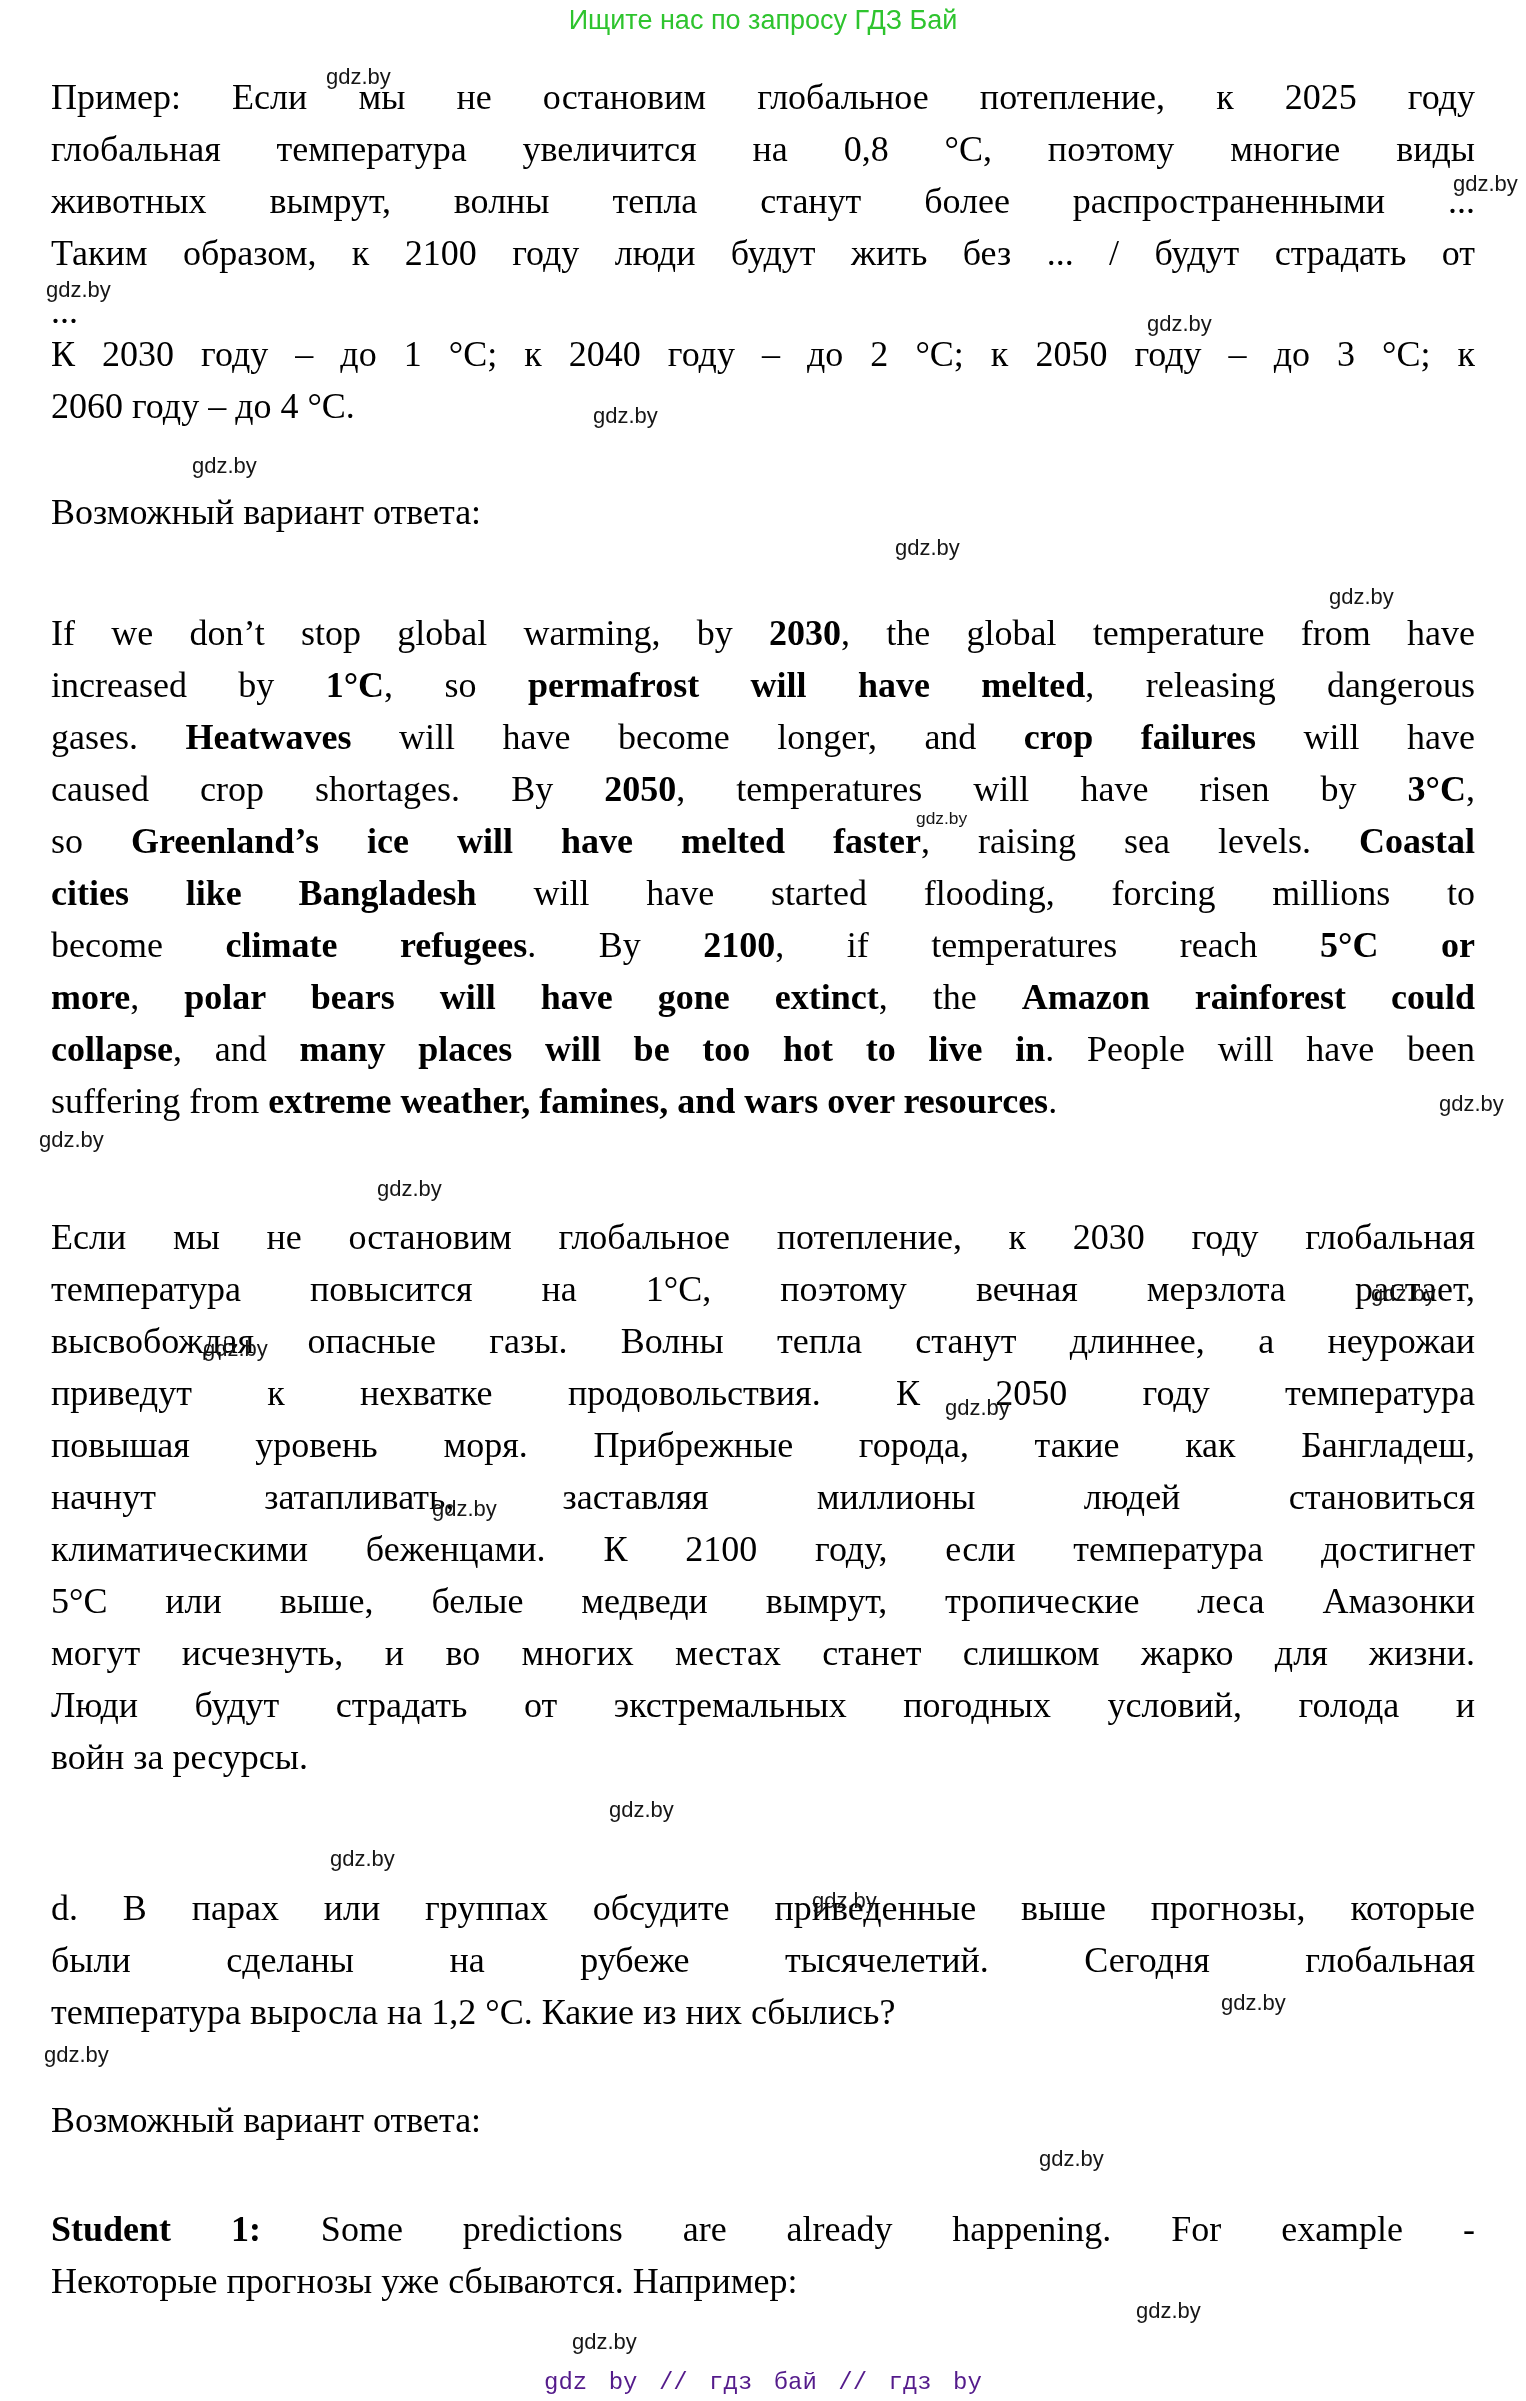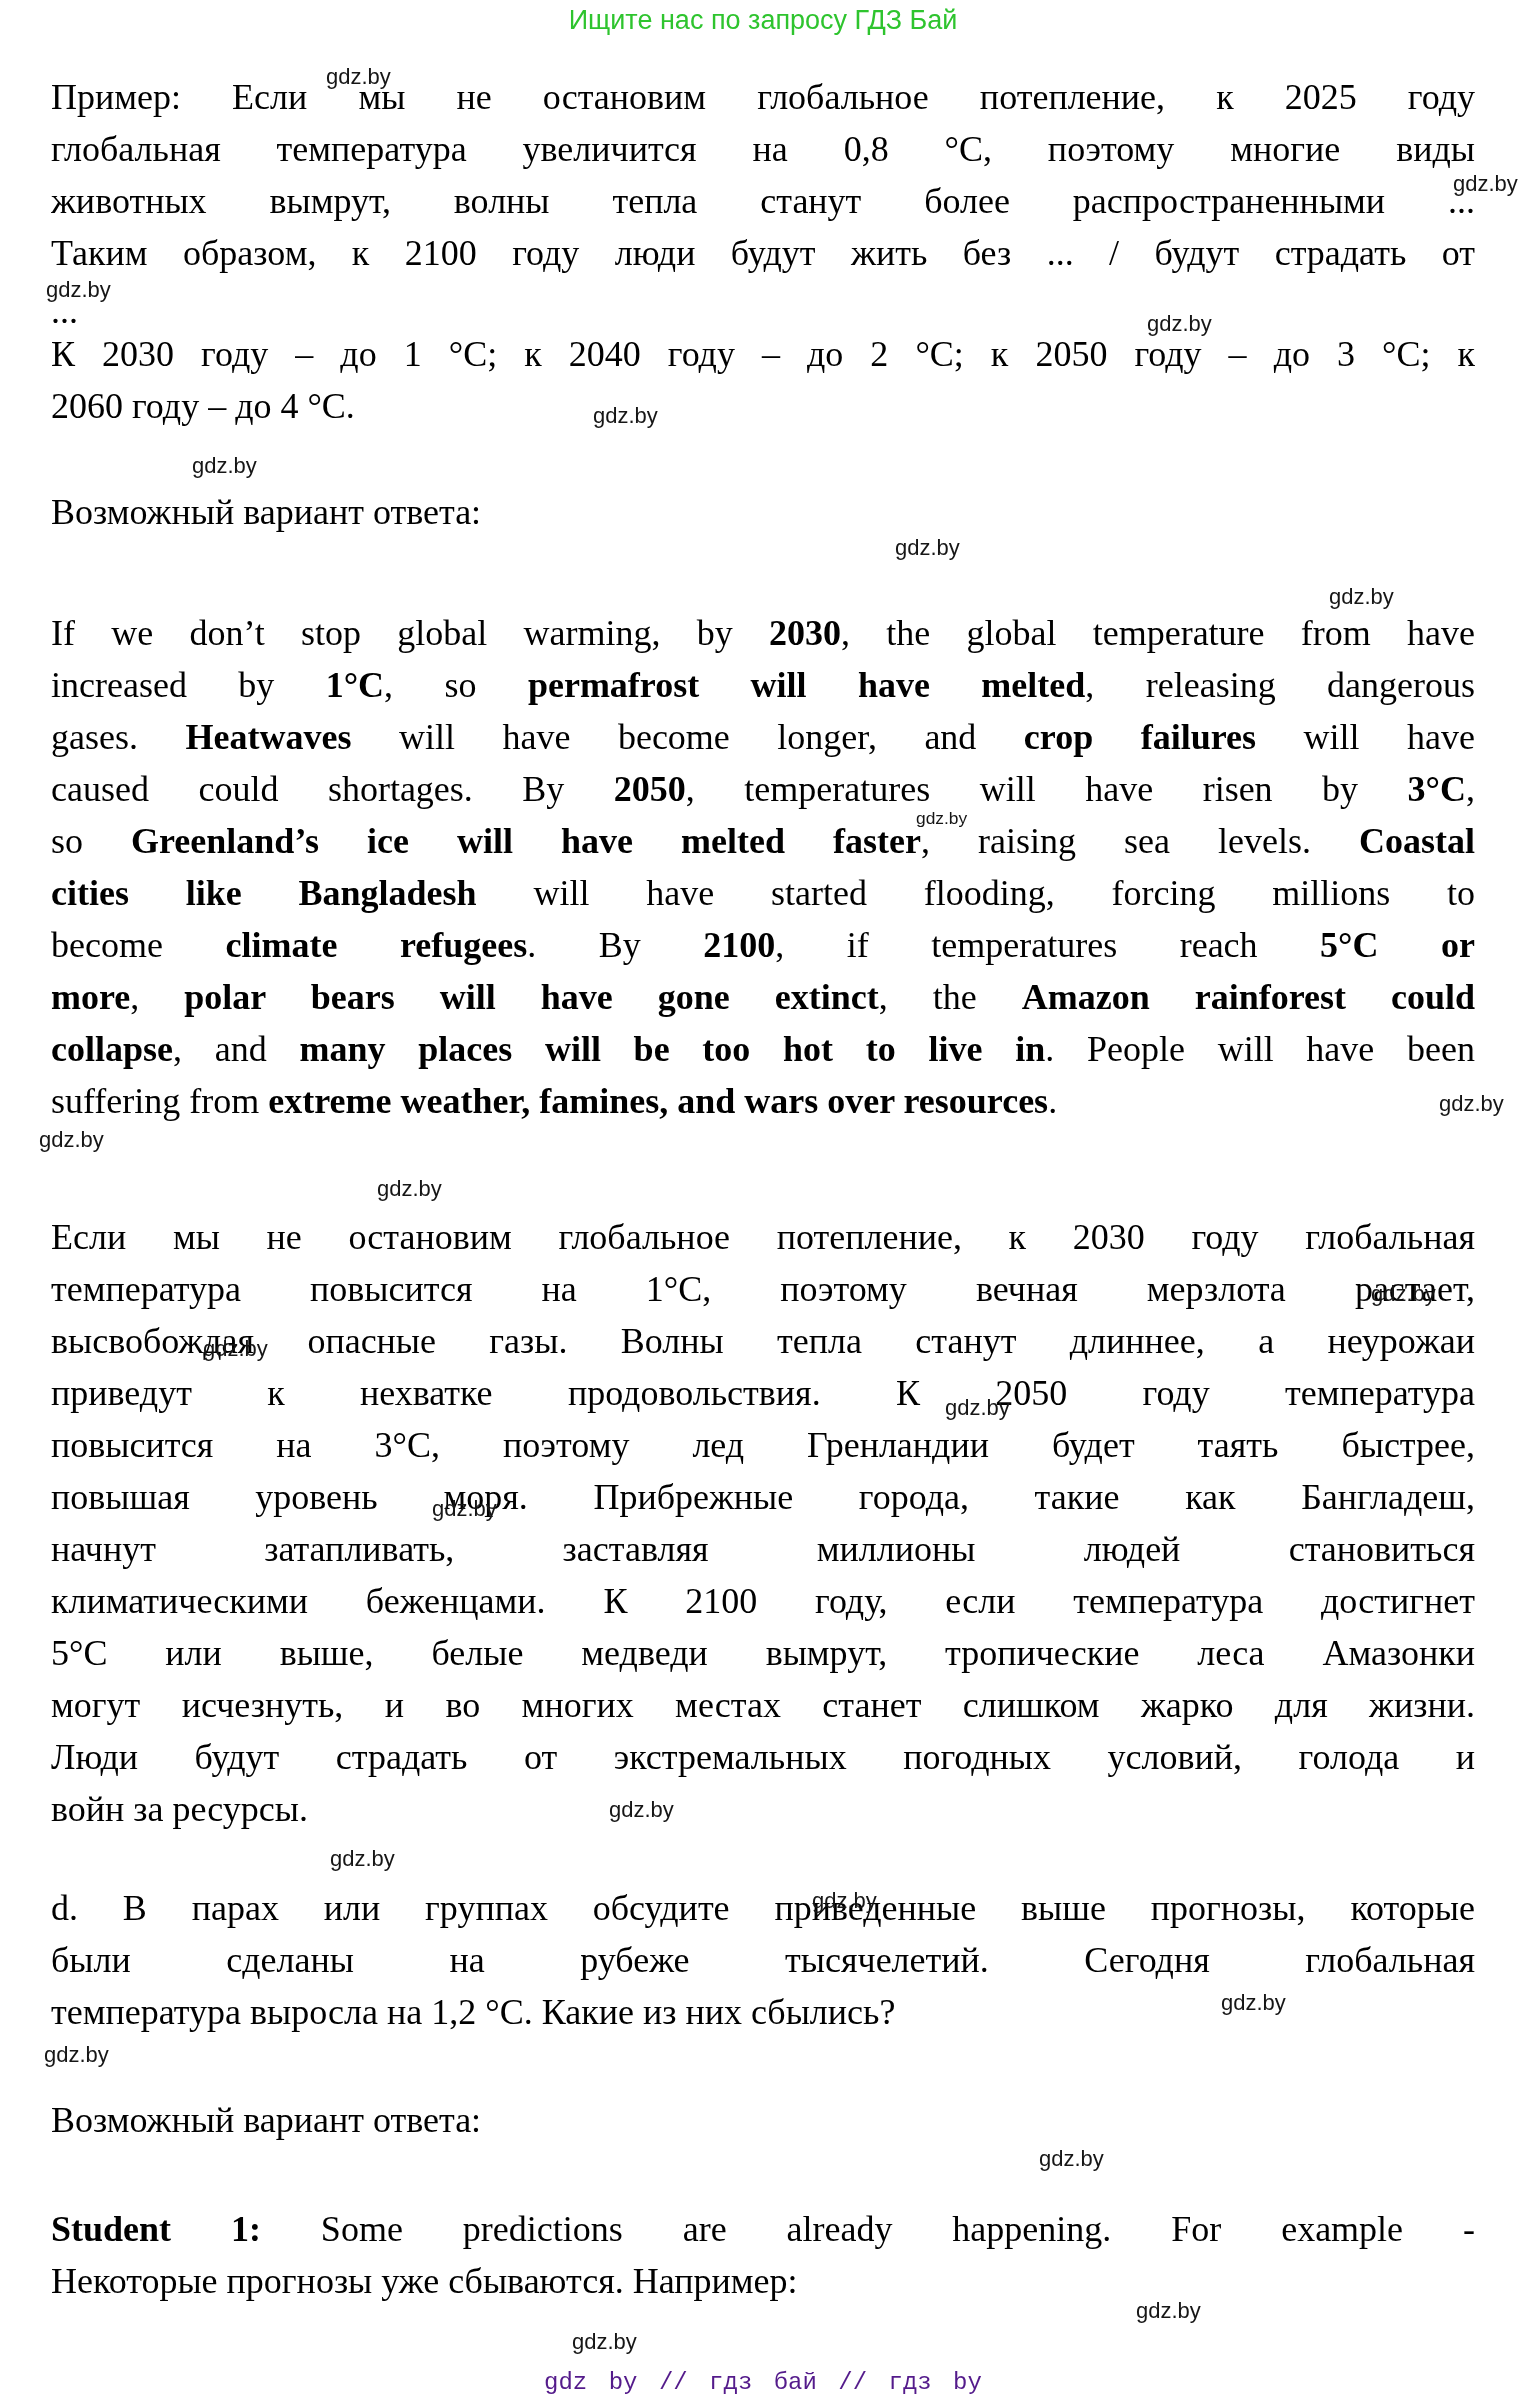--- a/index.html
+++ b/index.html
@@ -59,34 +59,33 @@
       <div class="line"><span>К 2030 году – до 1 °С; к 2040 году – до 2 °С; к 2050 году – до 3 °С; к</span></div>
       <div class="line last"><span>2060 году – до 4 °С.</span></div>
     </div>
     <div class="block" style="top: 486px;">
       <div class="line last"><span>Возможный вариант ответа:</span></div>
     </div>
     <div class="block" style="top: 607px;">
       <div class="line"><span>If we don’t stop global warming, by </span><span class="b">2030</span><span>, the global temperature from have</span></div>
       <div class="line"><span>increased by </span><span class="b">1°C</span><span>, so </span><span class="b">permafrost will have melted</span><span>, releasing dangerous</span></div>
       <div class="line"><span>gases. </span><span class="b">Heatwaves</span><span> will have become longer, and </span><span class="b">crop failures</span><span> will have</span></div>
-      <div class="line"><span>caused could shortages. By </span><span class="b">2050</span><span>, temperatures will have risen by </span><span class="b">3°C</span><span>,</span></div>
+      <div class="line"><span>caused crop shortages. By </span><span class="b">2050</span><span>, temperatures will have risen by </span><span class="b">3°C</span><span>,</span></div>
       <div class="line"><span>so </span><span class="b">Greenland’s ice will have melted faster</span><span>, raising sea levels. </span><span class="b">Coastal</span></div>
       <div class="line"><span class="b">cities like Bangladesh</span><span> will have started flooding, forcing millions to</span></div>
       <div class="line"><span>become </span><span class="b">climate refugees</span><span>. By </span><span class="b">2100</span><span>, if temperatures reach </span><span class="b">5°C or</span></div>
       <div class="line"><span class="b">more</span><span>, </span><span class="b">polar bears will have gone extinct</span><span>, the </span><span class="b">Amazon rainforest could</span></div>
       <div class="line"><span class="b">collapse</span><span>, and </span><span class="b">many places will be too hot to live in</span><span>. People will have been</span></div>
       <div class="line last"><span>suffering from </span><span class="b">extreme weather, famines, and wars over resources</span><span>.</span></div>
     </div>
     <div class="block" style="top: 1211px;">
       <div class="line"><span>Если мы не остановим глобальное потепление, к 2030 году глобальная</span></div>
       <div class="line"><span>температура повысится на 1°С, поэтому вечная мерзлота растает,</span></div>
       <div class="line"><span>высвобождая опасные газы. Волны тепла станут длиннее, а неурожаи</span></div>
       <div class="line"><span>приведут к нехватке продовольствия. К 2050 году температура</span></div>
-      <div class="line"><span>повысится на 3°С, поэтому лед Гренландии будет таять быстрее,</span></div>
       <div class="line"><span>повышая уровень моря. Прибрежные города, такие как Бангладеш,</span></div>
       <div class="line"><span>начнут затапливать, заставляя миллионы людей становиться</span></div>
       <div class="line"><span>климатическими беженцами. К 2100 году, если температура достигнет</span></div>
       <div class="line"><span>5°С или выше, белые медведи вымрут, тропические леса Амазонки</span></div>
       <div class="line"><span>могут исчезнуть, и во многих местах станет слишком жарко для жизни.</span></div>
       <div class="line"><span>Люди будут страдать от экстремальных погодных условий, голода и</span></div>
       <div class="line last"><span>войн за ресурсы.</span></div>
     </div>
     <div class="block" style="top: 1882px;">
       <div class="line"><span>d. В парах или группах обсудите приведенные выше прогнозы, которые</span></div>

